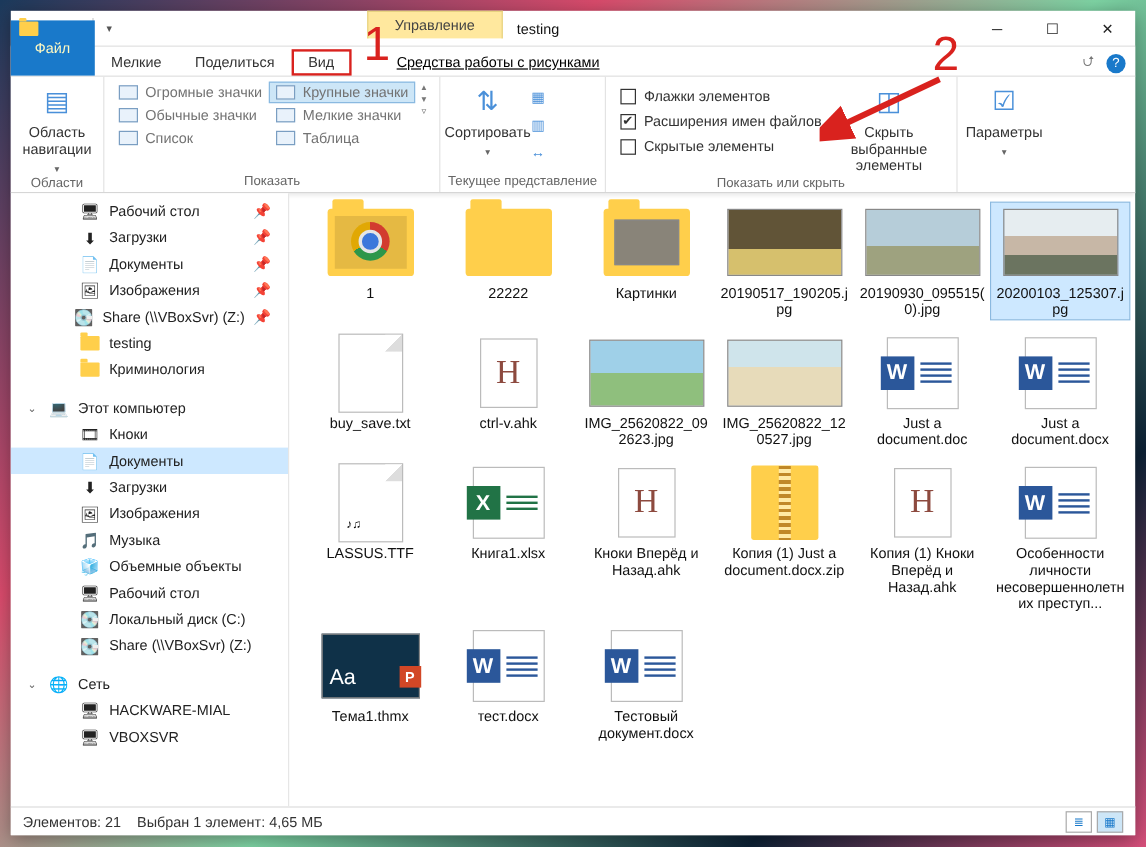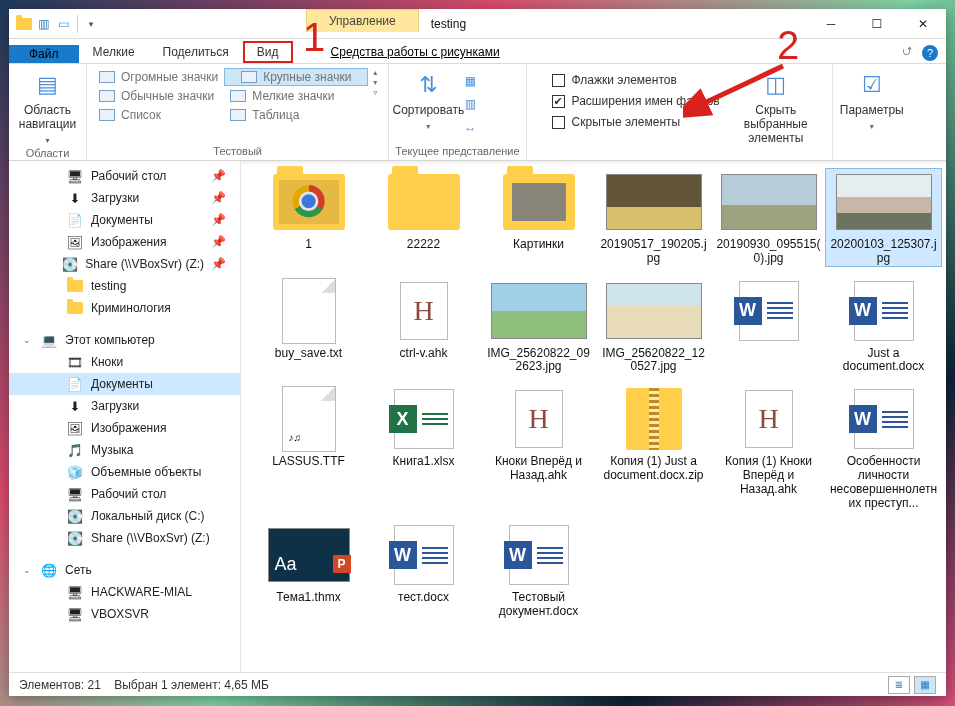--- a/index.html
+++ b/index.html
@@ -10,35 +10,35 @@
   .qat{display:flex;align-items:center;gap:2px;padding:0 6px;}
   .q-icon{width:18px;height:22px;display:flex;align-items:center;justify-content:center;color:#5a5a5a;}
   .q-sep{width:1px;height:18px;background:#ccc;margin:0 2px;}
   .ctx-tab{display:flex;align-items:center;justify-content:center;background:#ffe89e;height:23px;margin-top:0;font-size:12px;padding:0 22px;color:#444;border:1px solid #e6d27f;border-bottom:none;}
   .title-text{flex:1;display:flex;align-items:center;padding-left:12px;color:#111;}
   .win-btns{display:flex;}
   .win-btn{width:46px;display:flex;align-items:center;justify-content:center;color:#222;}
   
   .tabs{height:25px;display:flex;align-items:flex-end;border-bottom:1px solid #dcdcdc;background:#fff;}
   .tab{padding:4px 14px;color:#333;cursor:pointer;}
-  .tab.file{background:#1979ca;color:#000000;padding:2px 20px;margin-top:11px;}
+  .tab.file{background:#1979ca;color:#fef9c3;padding:16px 20px;margin-top:11px;}
   .tab.active{border:2px solid #d9221e;padding:2px 12px;}
   .tabs .spacer{flex:1;}
   .tab-right{display:flex;align-items:center;gap:10px;padding-right:8px;color:#666;}
   
   .ribbon{height:97px;background:#fff;border-bottom:1px solid #d6d6d6;display:flex;box-shadow:0 2px 3px rgba(0,0,0,.08);}
   .rgroup{border-right:1px solid #e3e3e3;display:flex;flex-direction:column;padding:2px 6px 0 6px;}
   .rgroup-body{flex:1;display:flex;align-items:flex-start;}
   .rgroup-label{text-align:center;color:#666;font-size:11px;padding:2px 0 3px;}
   .big-btn{display:flex;flex-direction:column;align-items:center;justify-content:flex-start;width:66px;padding-top:4px;gap:4px;color:#333;text-align:center;line-height:1.15;}
   .big-btn .ic{width:34px;height:30px;display:flex;align-items:center;justify-content:center;font-size:22px;}
   .col{display:flex;flex-direction:column;gap:1px;padding-top:2px;}
   .opt{display:flex;align-items:center;gap:6px;padding:2px 6px;white-space:nowrap;color:#737373;cursor:pointer;}
   .opt .sw{width:16px;height:12px;border:1px solid #7a9ec2;background:#e9f2fb;}
-  .opt.sel{background:#cde6f7;border:1px solid #8ab9e0;padding:1px 16px;}
+  .opt.sel{background:#cde6f7;border:1px solid #8ab9e0;padding:1px 5px;}
   .chk{display:flex;align-items:center;gap:7px;padding:3px 6px;color:#333;white-space:nowrap;}
   .chk .box{width:13px;height:13px;border:1px solid #333;display:flex;align-items:center;justify-content:center;font-size:11px;line-height:1;}
   
   .main{flex:1;display:flex;min-height:0;}
   .nav{width:232px;border-right:1px solid #e6e6e6;overflow-y:auto;background:#fff;padding:4px 0;}
   .nav-item{display:flex;align-items:center;gap:7px;padding:3px 6px 3px 26px;color:#222;white-space:nowrap;cursor:pointer;}
   .nav-item.root{padding-left:10px;}
   .nav-item.sel{background:#cde8ff;}
   .nav-item .arr{width:10px;color:#666;font-size:9px;}
   .nav-item .nic{width:18px;height:16px;display:flex;align-items:center;justify-content:center;font-size:13px;}
@@ -165,60 +165,61 @@
               <span class="sw"></span>
               <span>Таблица</span>
             </div>
         </div>
         <div class="col" style="justify-content:flex-end;align-items:center;width:14px;">
           <span style="font-size:8px;color:#777;">▴</span>
           <span style="font-size:8px;color:#777;">▾</span>
           <span style="font-size:8px;color:#777;">▿</span>
         </div>
       </div>
-      <div class="rgroup-label">Тестовый</div>
+      <div class="rgroup-label">Показать</div>
     </div>
 
     <div class="rgroup">
       <div class="rgroup-body">
         <div class="big-btn">
           <div class="ic" style="color:#4a90d9;">⇅</div>
           <span>Сортировать</span>
           <span style="font-size:8px;color:#666;">▾</span>
         </div>
         <div class="col" style="padding-top:4px;">
           <div class="q-icon" style="color:#4a90d9;">▦</div>
           <div class="q-icon" style="color:#4a90d9;">▥</div>
           <div class="q-icon" style="color:#4a90d9;">↔</div>
         </div>
       </div>
       <div class="rgroup-label">Текущее представление</div>
     </div>
 
     <div class="rgroup">
       <div class="rgroup-body">
-        <div class="col" style="padding-top:4px;margin-left:13px;">
+        <div class="col" style="padding-top:4px;">
           <div class="chk">
               <span class="box"></span>
               <span>Флажки элементов</span>
             </div>
           <div class="chk">
               <span class="box">✔</span>
               <span>Расширения имен файлов</span>
             </div>
           <div class="chk">
               <span class="box"></span>
               <span>Скрытые элементы</span>
             </div>
         </div>
         <div class="big-btn" style="width:100px;">
           <div class="ic" style="color:#4a90d9;">◫</div>
           <span>Скрыть выбранные элементы</span>
         </div>
       </div>
+      <div class="rgroup-label">Показать или скрыть</div>
     </div>
 
     <div class="rgroup" style="border-right:none;">
       <div class="rgroup-body">
         <div class="big-btn">
           <div class="ic" style="color:#4a90d9;">☑</div>
           <span>Параметры</span>
           <span style="font-size:8px;color:#666;">▾</span>
         </div>
       </div>
@@ -413,20 +414,21 @@
               <div class="word-ic">
                 <div class="word-badge">W</div>
                 <div class="word-lines">
                   <div></div>
                   <div></div>
                   <div></div>
                   <div></div>
                 </div>
               </div>
             </div>
+            <div class="tname">Just a document.doc</div>
           </div>
           <div class="tile">
             <div class="thumb">
               <div class="word-ic">
                 <div class="word-badge">W</div>
                 <div class="word-lines">
                   <div></div>
                   <div></div>
                   <div></div>
                   <div></div>

